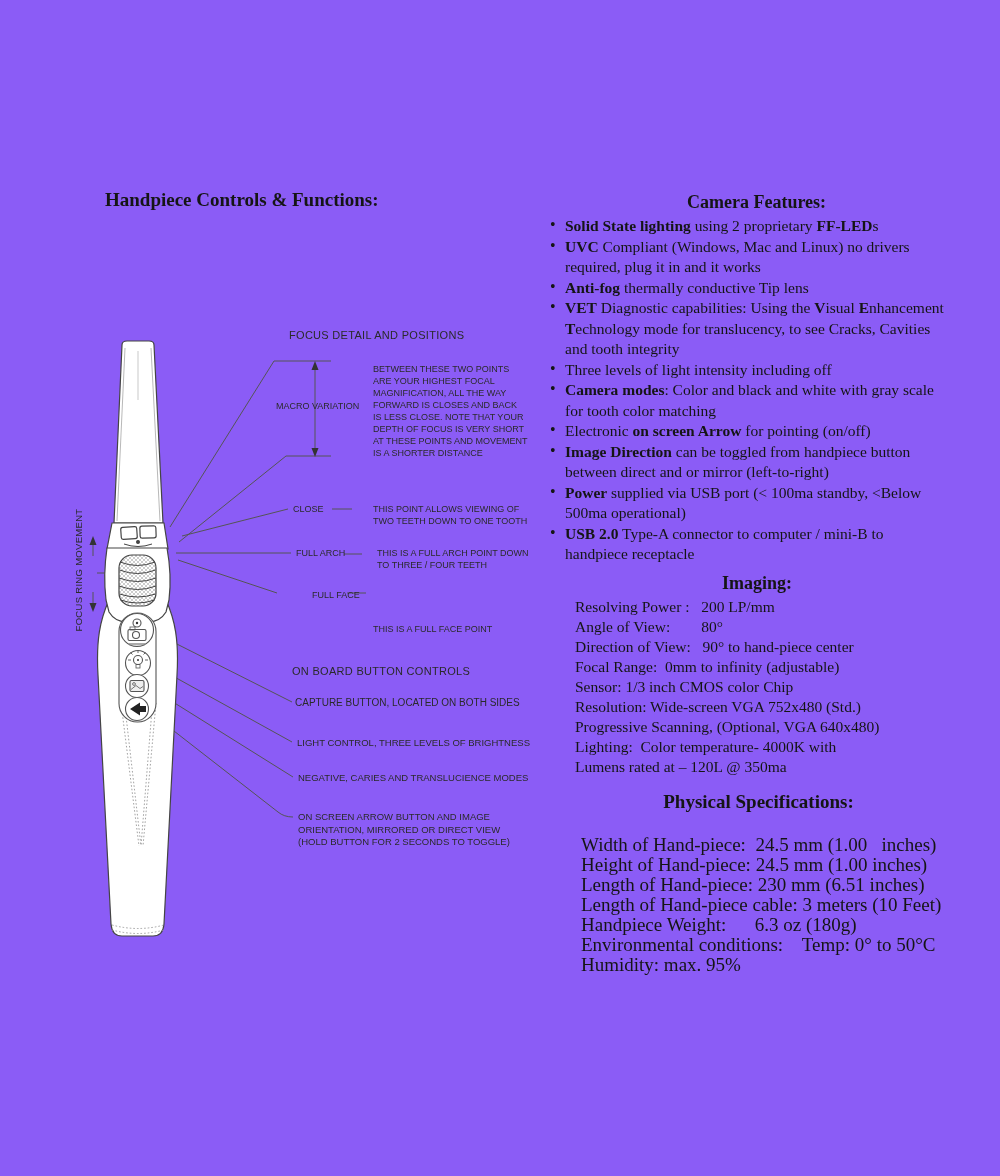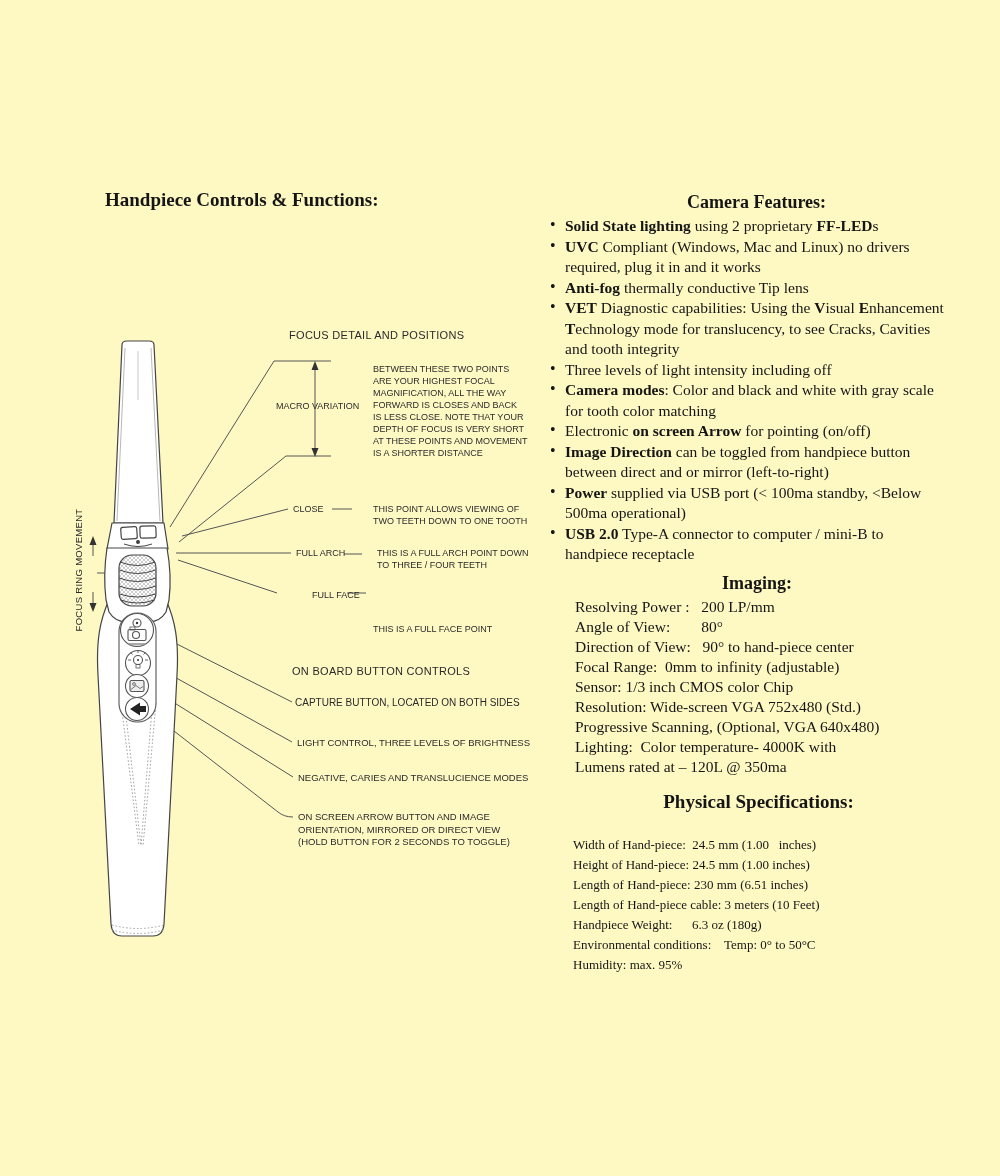--- a/index.html
+++ b/index.html
@@ -1,32 +1,32 @@
 <!DOCTYPE html>
 <html><head>
 <meta charset="utf-8">
 <style>
   html,body{margin:0;padding:0;background:#fff;}
-  .page{position:relative;width:1000px;height:1176px;background:#fef9c3;overflow:hidden;
+  .page{position:relative;width:1000px;height:1176px;background:#8b5cf6;overflow:hidden;
         font-family:"Liberation Serif","DejaVu Serif",serif;color:#151515;}
   .title{position:absolute;left:105px;top:189px;font-size:19px;font-weight:bold;margin:0;}
   .art{position:absolute;left:0;top:0;}
 
   
   .rightcol{position:absolute;left:545px;top:192px;width:402px;}
   .rightcol h2{font-size:18px;font-weight:bold;margin:0;text-align:center;}
   .h-features{margin-left:21px !important;margin-bottom:3px !important;}
   .h-imaging{margin-left:22px !important;margin-top:8px !important;margin-bottom:3px !important;}
   .h-phys{font-size:19px !important;margin-left:25px !important;margin-top:14px !important;margin-bottom:22px !important;}
   #features-list{list-style:none;margin:2px 0 0 0;padding:0;font-size:15.5px;line-height:20.5px;}
   #features-list li{position:relative;padding-left:20px;}
   #features-list li::before{content:"\2022";position:absolute;left:5px;top:-1px;font-size:16px;}
   .b{font-weight:bold;}
   #imaging-lines{margin-left:30px;font-size:15.5px;line-height:20px;white-space:pre-wrap;}
-  #physical-lines{margin-left:28px;font-size:13px;line-height:20px;white-space:pre-wrap;}
+  #physical-lines{margin-left:36px;font-size:19px;line-height:20px;white-space:pre-wrap;}
 
   
   .dl{position:absolute;font-family:"Liberation Sans","DejaVu Sans",sans-serif;color:#2a2a2a;
       white-space:pre-line;line-height:12px;font-size:9px;}
   .dh{font-size:11px;letter-spacing:.3px;line-height:13px;}
   .lab-heading{left:289px;top:329px;}
   .lab-macro{left:276px;top:400px;}
   .txt-macro{left:373px;top:363px;width:170px;}
   .lab-close{left:293px;top:503px;}
   .txt-close{left:373px;top:503px;width:170px;}

